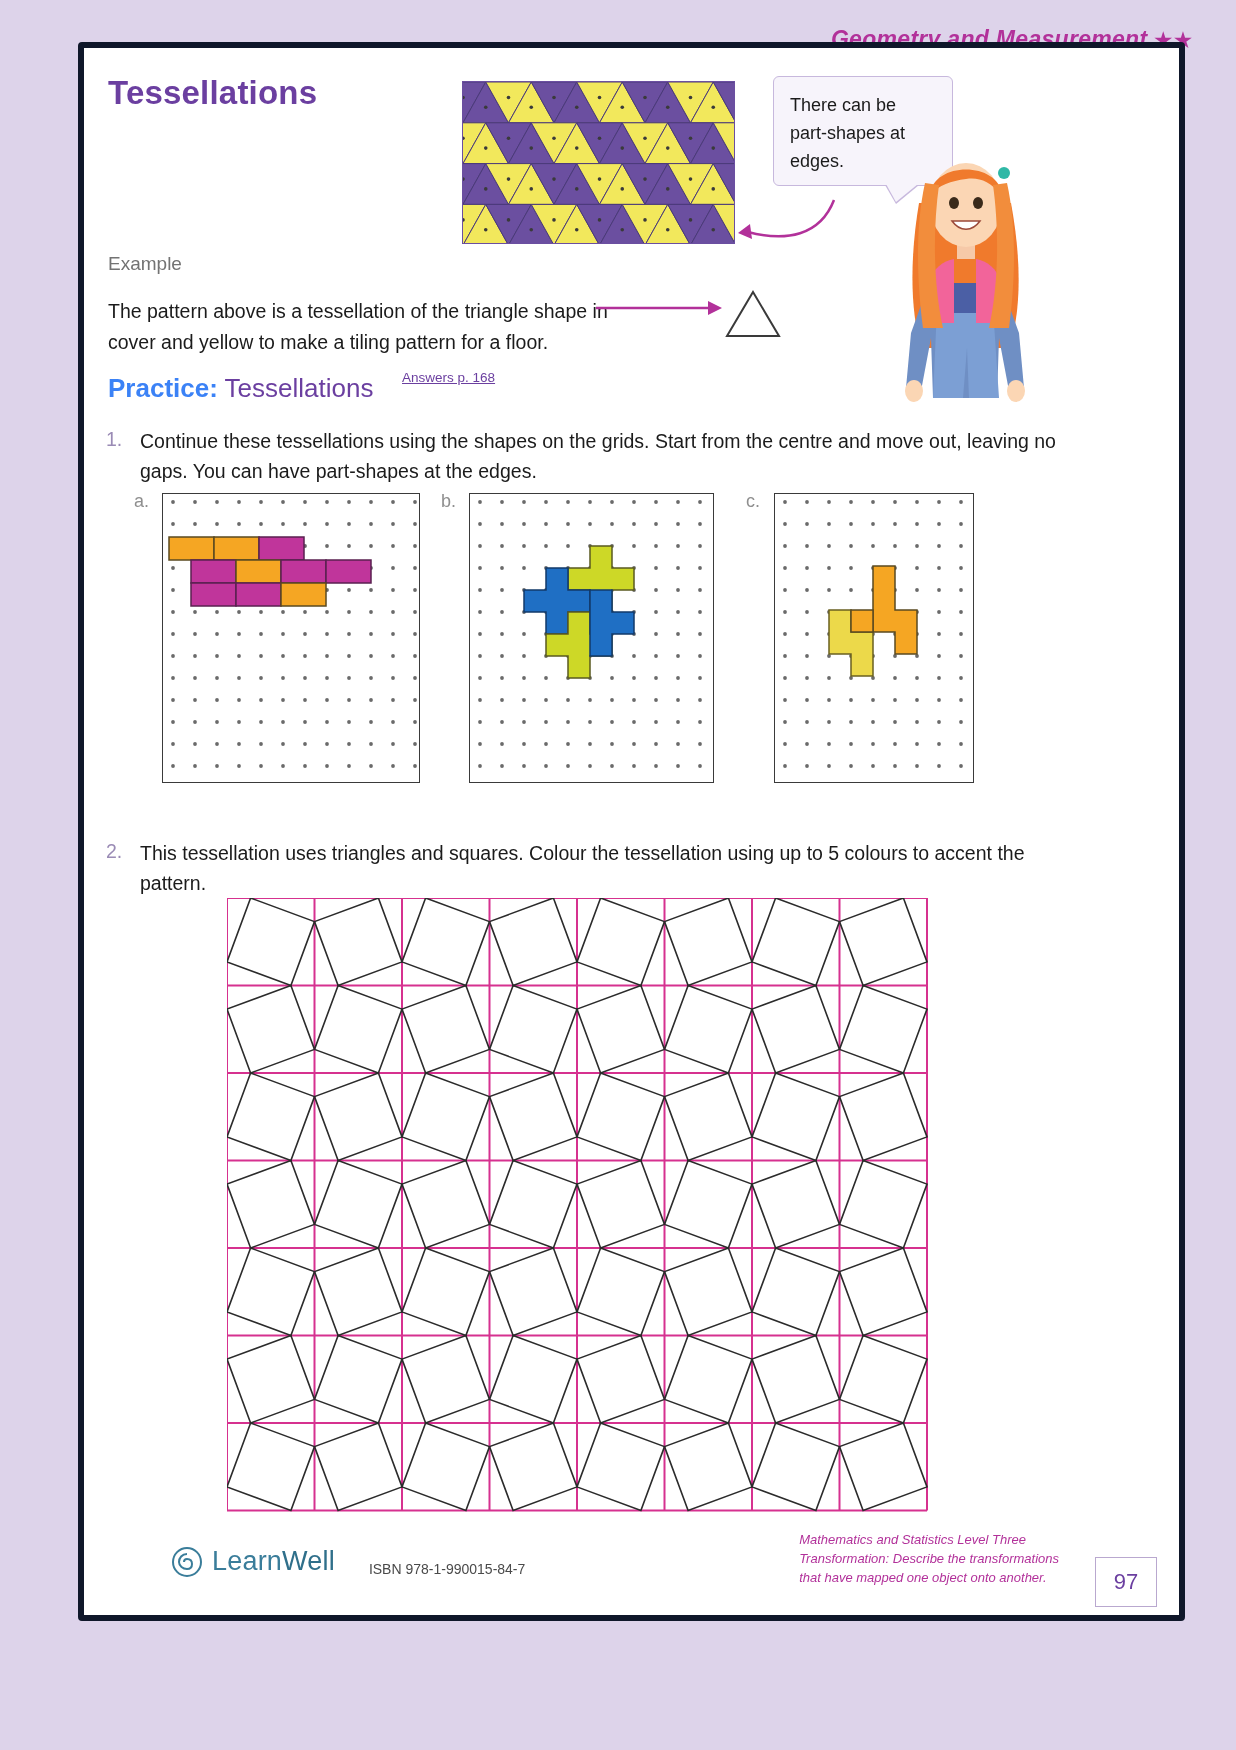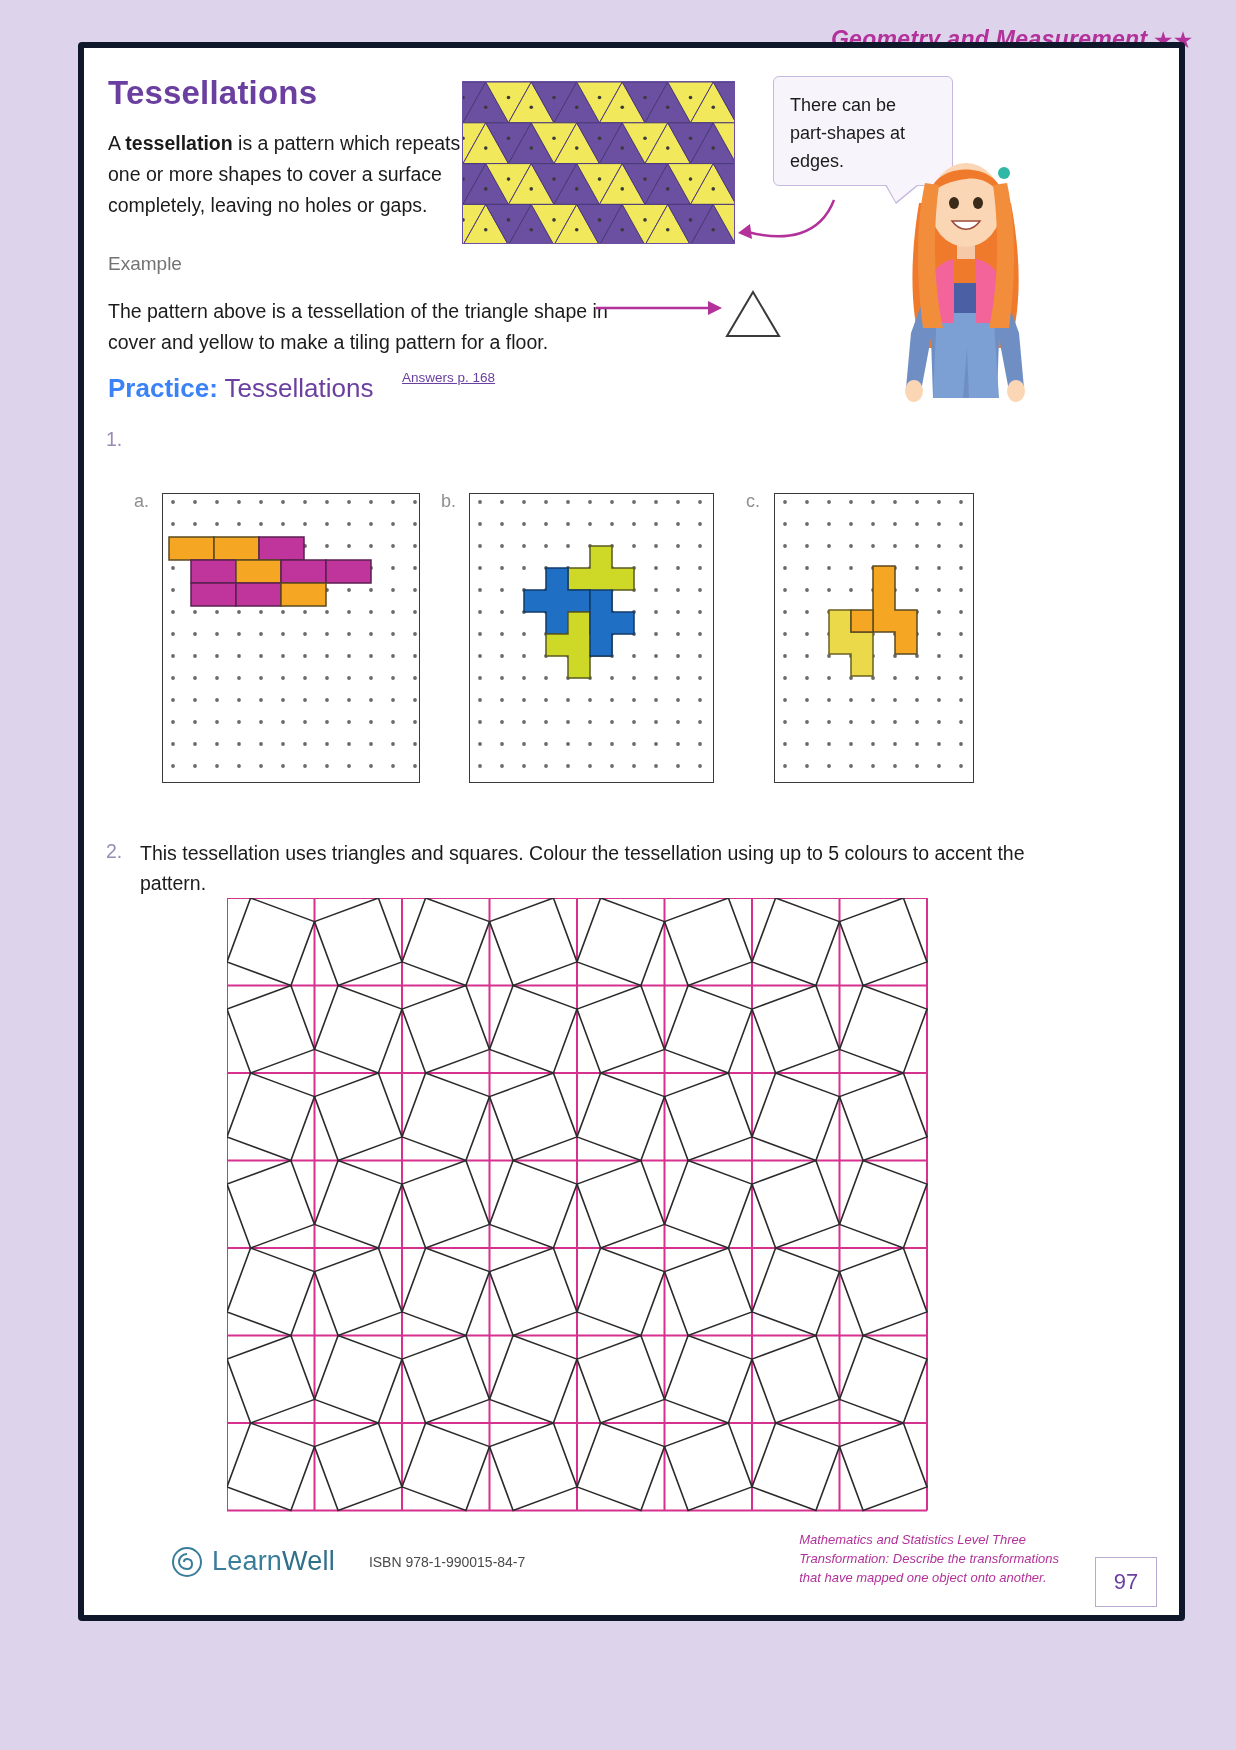--- a/index.html
+++ b/index.html
@@ -141,21 +141,21 @@
     position:absolute; right: 22px; bottom: 8px;
     width: 62px; height: 50px;
     border: 1px solid #b9a8cf;
     color: #6b3fa0;
     font-size: 22px;
     display:flex; align-items:center; justify-content:center;
     background:#fff;
   }
   .footer-left {
     position:absolute; left: 88px; bottom: 38px;
-    display:flex; align-items:center; gap: 10px;
+    display:flex; align-items:flex-end; gap: 10px;
   }
   .brand {
     font-size: 27px; color:#3a7d9a; letter-spacing:0.2px;
   }
   .brand .bw { color:#2f6f8a; }
   .isbn { font-size: 14px; color:#4a4a4a; margin-left: 24px; }
   .footer-right {
     position:absolute; right: 120px; bottom: 28px;
     text-align:left;
     font-size: 13px; line-height: 19px;
@@ -167,21 +167,20 @@
 
 <div class="header-title">
   <span>Geometry and Measurement</span>
   <span class="header-stars">★★</span>
 </div>
 
 <div class="page">
 
   <h1 class="title">Tessellations</h1>
 
-  <div class="intro" id="intro">A <b>tessellation</b> is a pattern which repeats one or more shapes to cover a surface completely, leaving no holes or gaps.</div>
 
   <div class="example-label">Example</div>
 
   <div class="example-text">The pattern above is a tessellation of the triangle shape in cover and yellow to make a tiling pattern for a floor.</div>
 
   <div class="tess-figure">
     <svg width="273" height="163" viewBox="0 0 273 163">
       <g id="tiles">
           <polygon points="-45.5,40.8 0,40.8 -22.75,0" fill="#f2e85c" stroke="#4a3a7a" stroke-width="1"></polygon>
           <circle cx="-22.75" cy="25.296" r="1.8" fill="#3a3a3a"></circle>
@@ -364,20 +363,21 @@
     <ellipse cx="55" cy="258" rx="9" ry="11" fill="#fbd6b4"></ellipse>
   </svg>
 
   <div class="practice">
     <span class="pw">Practice:</span>
     <span class="pt">Tessellations</span>
   </div>
   <div class="answers">Answers p. 168</div>
 
   <div class="qnum" style="left:22px; top:380px;">1.</div>
+  <div class="q" style="left:56px; top:378px; width:930px;">Continue these tessellations using the shapes on the grids. Start from the centre and move out, leaving no gaps. You can have part-shapes at the edges.</div>
 
   <div class="grid-label" style="left:50px; top:443px;">a.</div>
   <div class="grid-label" style="left:357px; top:443px;">b.</div>
   <div class="grid-label" style="left:662px; top:443px;">c.</div>
 
   <div class="dotgrid" style="left:78px; top:445px; width:258px; height:290px;">
     <svg width="256" height="288">
       <g class="dots">
           <circle cx="252" cy="294" r="1.9" fill="#6a6a6a"></circle>
           <circle cx="230" cy="294" r="1.9" fill="#6a6a6a"></circle>

